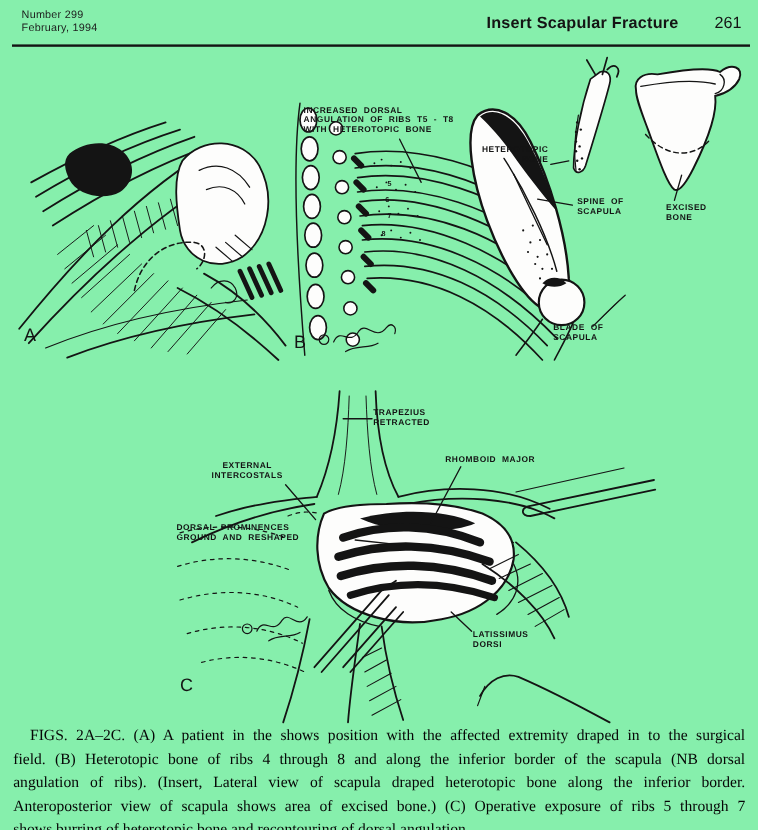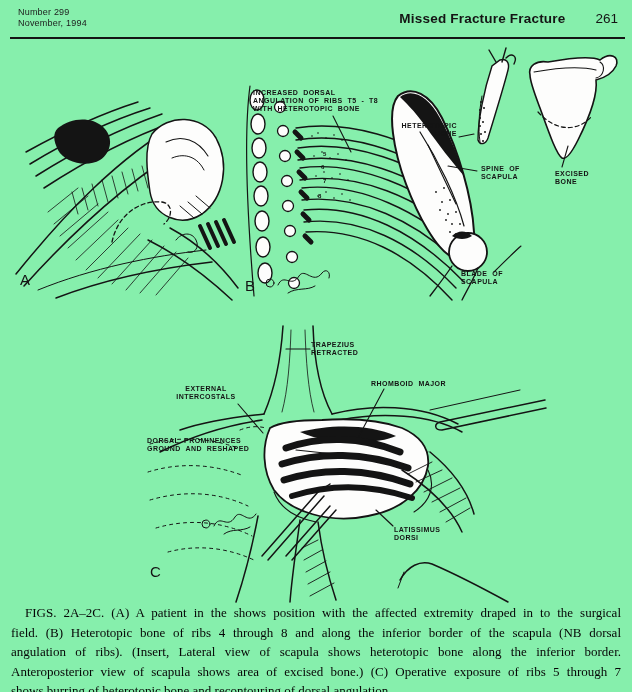--- a/index.html
+++ b/index.html
@@ -30,24 +30,24 @@
   .cap-line.first{padding-left:14px;}
   .cap-line.last{text-align:left;text-align-last:left;}
 </style>
 </head>
 <body>
 
 <div class="page">
 
   <div class="hdr-left">
     <div>Number 299</div>
-    <div>November, 1994</div>
+    <div>February, 1994</div>
   </div>
   <div class="hdr-right">
-    <span class="running-title">Missed Fracture Fracture</span>
+    <span class="running-title">Insert Scapular Fracture</span>
     <span class="page-num">261</span>
   </div>
   <div class="rule"></div>
 
   <div class="fig-area">
 
     <svg class="art" width="632" height="692" viewBox="0 0 632 692">
 
       <g stroke="#141414" fill="none" stroke-width="1.5" stroke-linecap="round">
         <path d="M16,274 C66,212 118,158 180,122"></path>
@@ -278,18 +278,18 @@
 
     <div class="ribnum" style="left:323px;top:151px">5</div>
     <div class="ribnum" style="left:321px;top:164px">6</div>
     <div class="ribnum" style="left:323px;top:178px">7</div>
     <div class="ribnum" style="left:318px;top:193px">8</div>
   </div>
 
   <div class="caption">
     <div class="cap-line first">FIGS. 2A–2C. (A) A patient in the shows position with the affected extremity draped in to the surgical</div>
     <div class="cap-line">field. (B) Heterotopic bone of ribs 4 through 8 and along the inferior border of the scapula (NB dorsal</div>
-    <div class="cap-line">angulation of ribs). (Insert, Lateral view of scapula shows heterotopic bone along the inferior border.</div>
+    <div class="cap-line">angulation of ribs). (Insert, Lateral view of scapula draped heterotopic bone along the inferior border.</div>
     <div class="cap-line">Anteroposterior view of scapula shows area of excised bone.) (C) Operative exposure of ribs 5 through 7</div>
     <div class="cap-line last">shows burring of heterotopic bone and recontouring of dorsal angulation.</div>
   </div>
 
 </div>
 
 </body></html>

